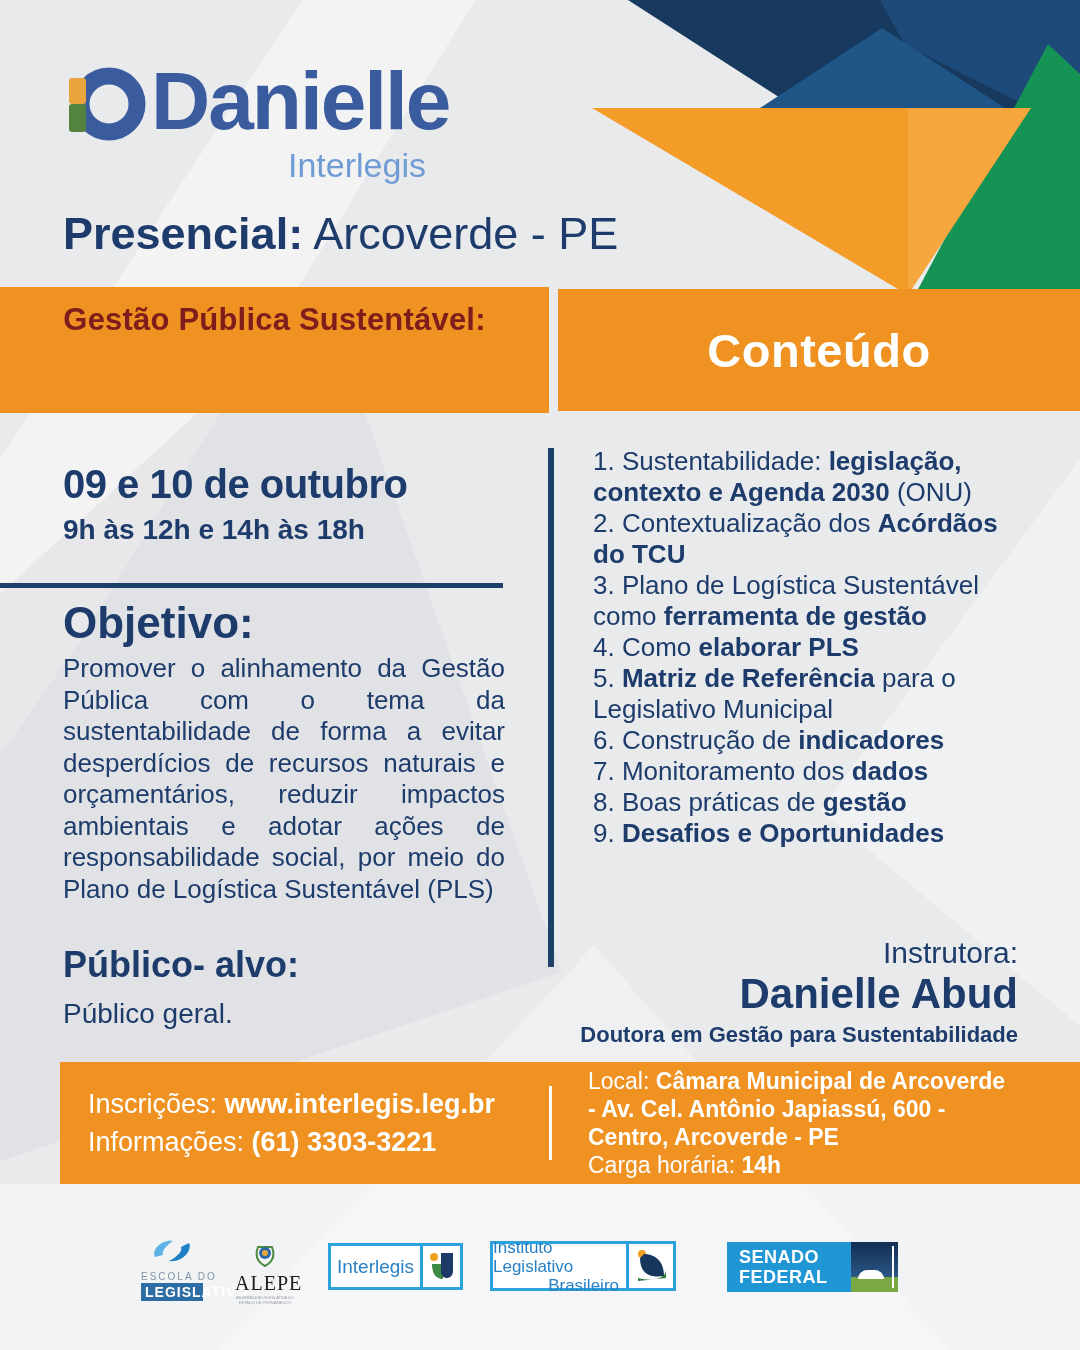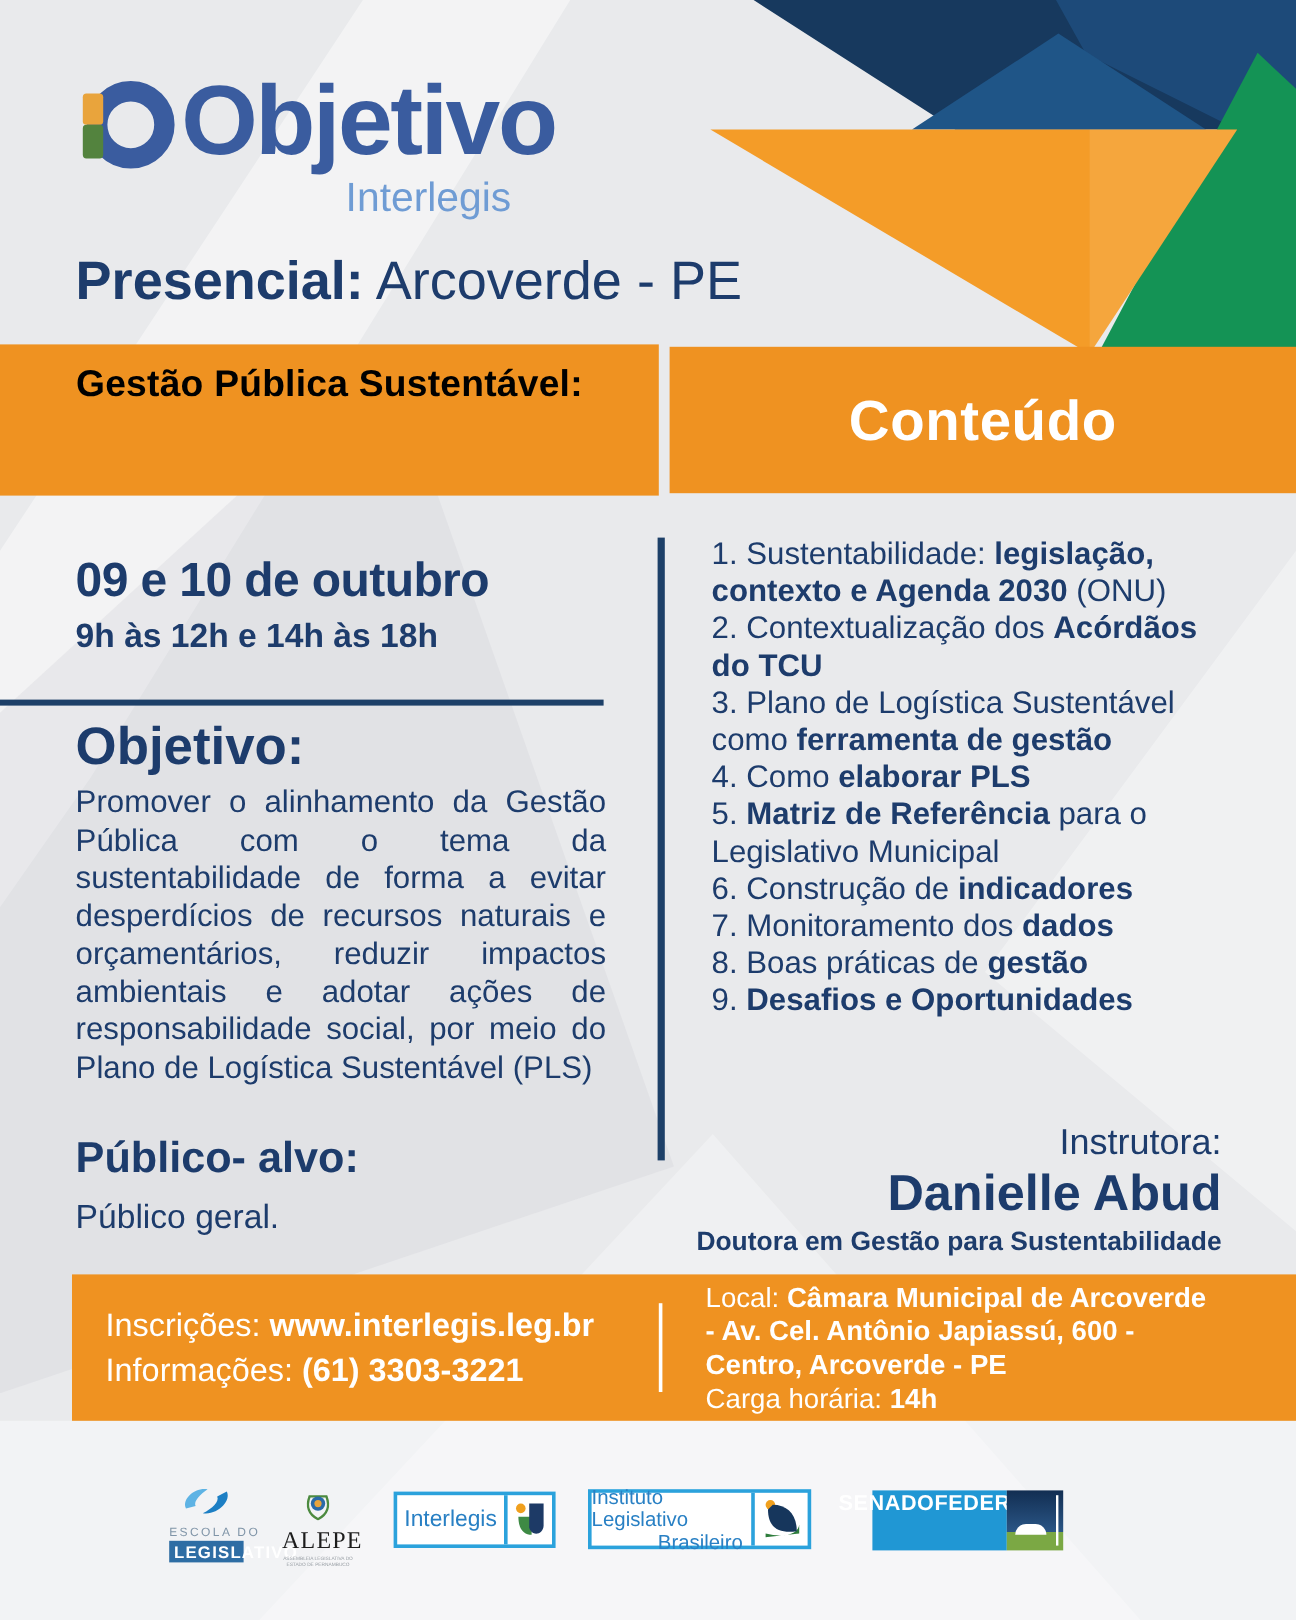--- a/index.html
+++ b/index.html
@@ -25,21 +25,21 @@
   
   .logo-row{position:absolute;left:63px;top:56px;display:flex;align-items:flex-start;}
   .logo-text{font-size:82px;font-weight:700;color:#3A5C9F;letter-spacing:-2px;line-height:90px;}
   .logo-sub{position:absolute;left:262px;top:146px;width:190px;text-align:center;
             font-size:34px;color:#6F9CD4;font-weight:400;}
   .headline{position:absolute;left:63px;top:208px;font-size:45px;color:#1D3C6C;}
   .headline .hl-b{font-weight:700;}
 
   
   .banner-left{position:absolute;left:0;top:287px;width:549px;height:126px;background:#EF9221;
-               color:#000000;text-align:center;box-sizing:border-box;padding-top:15px;}
+               color:#7f1d1d;text-align:center;box-sizing:border-box;padding-top:15px;}
   .banner-left .bt{font-size:31px;font-weight:700;letter-spacing:.2px;}
   .banner-left .bs{font-size:26px;line-height:31px;margin-top:5px;font-weight:400;}
   .banner-right{position:absolute;left:558px;top:289px;width:522px;height:122px;background:#EF9221;
                 display:flex;align-items:center;justify-content:center;color:#fff;
                 font-size:47px;font-weight:700;letter-spacing:.5px;}
 
   
   .div-h{position:absolute;left:0;top:583px;width:503px;height:5px;background:#1D4068;}
   .div-v{position:absolute;left:548px;top:448px;width:6px;height:519px;background:#1D4068;}
 
@@ -85,22 +85,22 @@
   .logo-interlegis{position:absolute;left:328px;top:1243px;width:135px;height:47px;}
   .il-text{flex:1;display:flex;align-items:center;justify-content:center;color:#2980C4;font-size:19px;}
   .box-sep{width:3px;background:#2BA2DC;}
   .box-icon{display:flex;align-items:center;justify-content:center;}
   .il-icon{width:37px;}
   .logo-ilb{position:absolute;left:490px;top:1241px;width:186px;height:50px;}
   .ilb-text{flex:1;display:flex;flex-direction:column;align-items:flex-end;justify-content:center;
             padding-right:7px;color:#2980C4;font-size:17px;line-height:19px;}
   .ilb-icon{width:44px;}
   .logo-senado{position:absolute;left:727px;top:1242px;height:50px;display:flex;}
-  .sen-box{width:112px;background:#2097D4;color:#fff;display:flex;flex-direction:row;
-           justify-content:center;font-size:18px;font-weight:700;
+  .sen-box{width:112px;background:#2097D4;color:#fff;display:flex;flex-direction:column;
+           justify-content:center;padding-left:12px;font-size:18px;font-weight:700;
            letter-spacing:.5px;line-height:20px;}
   .sen-img{width:47px;position:relative;background:linear-gradient(180deg,#122E52 0%,#2A5585 68%,#2A5585 70%,#7BA844 70%,#7BA844 100%);}
   .sen-dome{position:absolute;left:7px;bottom:13px;width:26px;height:9px;background:#fff;
             border-radius:13px 13px 0 0;}
   .sen-pole{position:absolute;right:4px;top:4px;width:2px;height:42px;background:#fff;}
 </style>
 </head>
 <body>
 
 <div class="poster">
@@ -119,21 +119,21 @@
     <polygon points="592,108 1031,108 908,295" fill="#F49C28"></polygon>
     <polygon points="908,108 1031,108 908,295" fill="#ffffff" opacity="0.10"></polygon>
   </svg>
 
   <div class="logo-row">
     <svg width="88" height="90" viewBox="0 0 88 90">
       <circle cx="46" cy="48" r="28" fill="none" stroke="#3A5C9F" stroke-width="17"></circle>
       <rect x="6" y="22" width="17" height="26" rx="3" fill="#E9A43C"></rect>
       <rect x="6" y="48" width="17" height="28" rx="3" fill="#53833E"></rect>
     </svg>
-    <div class="logo-text">Objetivo</div>
+    <div class="logo-text">Danielle</div>
   </div>
   <div class="logo-sub">Interlegis</div>
 
   <div class="headline"><span class="hl-b">Presencial:</span><span> Arcoverde - PE</span></div>
 
   <div class="banner-left">
     <div class="bt">Gestão Pública Sustentável:</div>
   </div>
 
   <div class="banner-right">Conteúdo</div>

